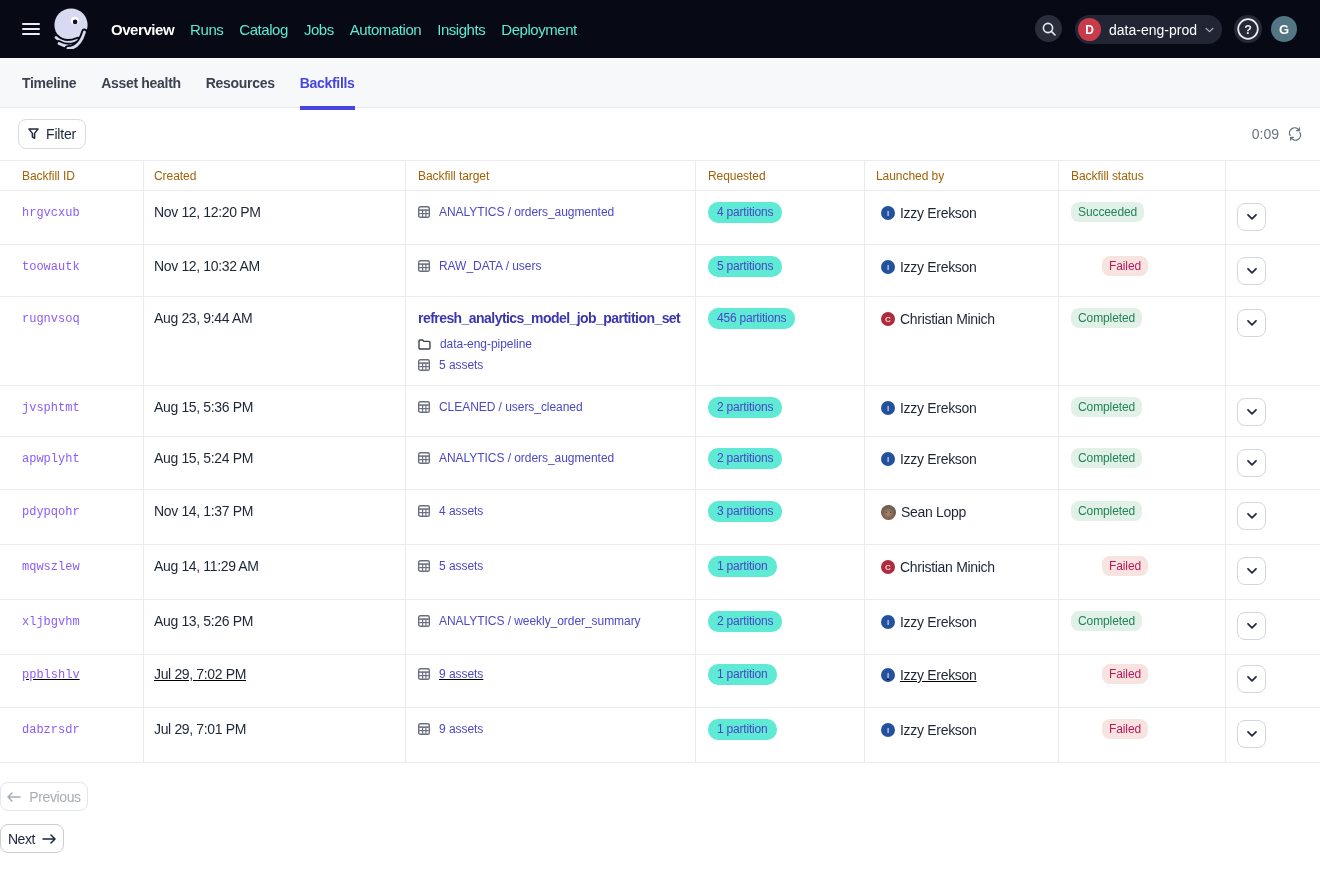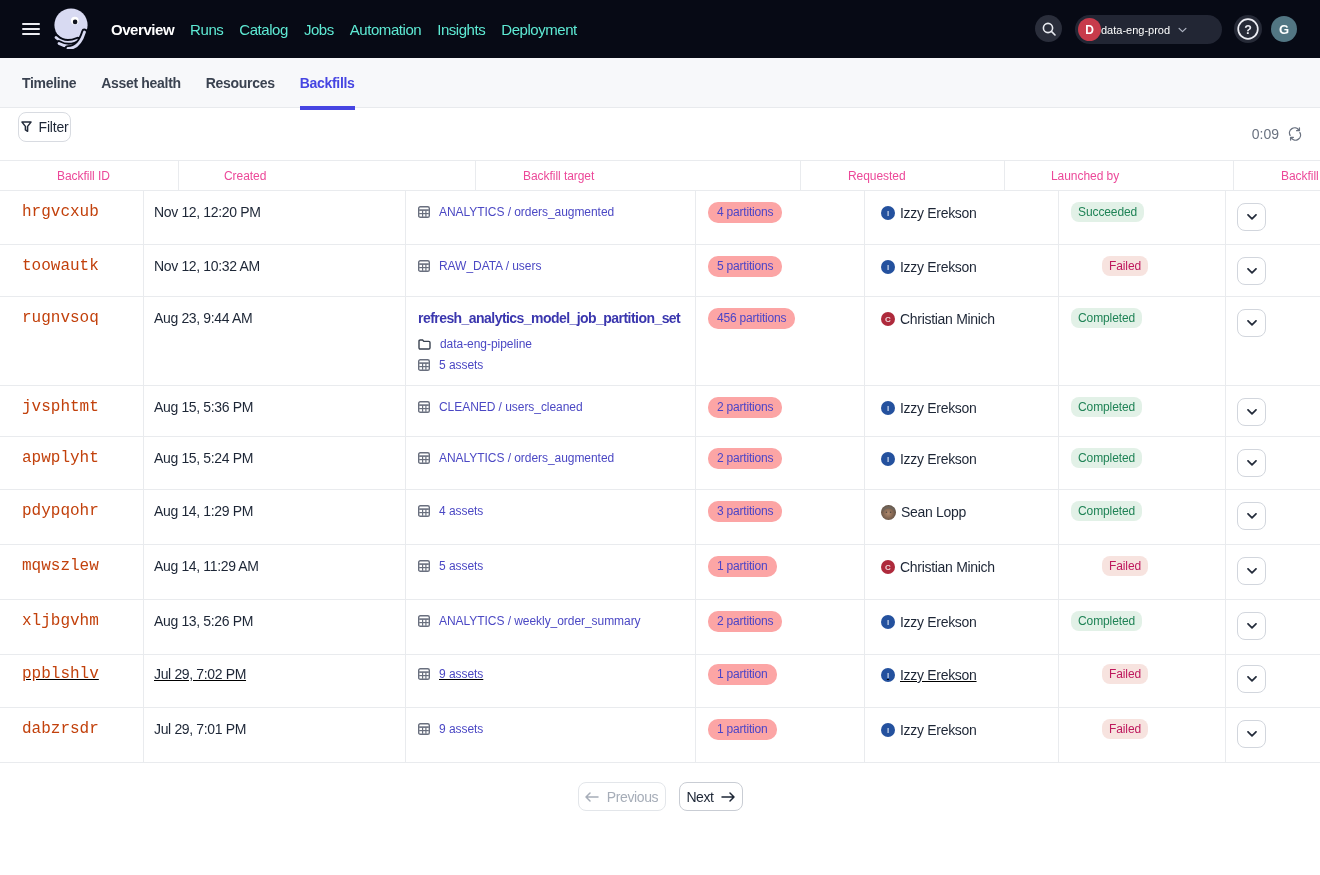--- a/index.html
+++ b/index.html
@@ -7,63 +7,63 @@
 .topnav { height:58px; background:#070A15; display:flex; align-items:center; position:relative; }
 .burger { position:absolute; left:22px; top:23px; width:18px; height:12.5px; display:flex; flex-direction:column; justify-content:space-between; }
 .burger div { height:2.4px; background:#ECEDF2; border-radius:1px; }
 .logo { position:absolute; left:44px; top:9px; }
 .navlinks { position:absolute; left:103px; top:0; height:58px; display:flex; align-items:center; }
 .navlinks a { color:#5eead4; font-size:15px; letter-spacing:-0.45px; text-decoration:none; padding:0 8px; }
 .navlinks a.active { color:#FFFFFF; font-weight:bold; }
 .iconbtn { position:absolute; left:1035px; top:15px; width:27px; height:27px; border-radius:50%; background:#2A2E3B; display:flex; align-items:center; justify-content:center; }
 .depl-pill { position:absolute; left:1075px; top:15px; width:147px; height:29px; background:#222634; border-radius:15px; display:flex; align-items:center; padding:0 0 0 3px; }
 .depl-pill .d-av { width:23px; height:23px; border-radius:50%; background:#C73B4B; color:#fff; font-size:12px; font-weight:bold; display:flex; align-items:center; justify-content:center; }
-.depl-pill .d-name { color:#fff; font-size:11px; letter-spacing:0; }
+.depl-pill .d-name { color:#fff; font-size:14px; margin-left:8px; letter-spacing:0; }
 .depl-pill svg { margin-left:8px; }
 .helpbtn { position:absolute; left:1234px; top:15px; width:28px; height:28px; border-radius:50%; background:#262A37; display:flex; align-items:center; justify-content:center; }
 .g-av { position:absolute; left:1271px; top:16px; width:26px; height:26px; border-radius:50%; background:#527683; color:#fff; font-size:13px; font-weight:bold; display:flex; align-items:center; justify-content:center; }
 .tabs { height:50px; background:#F7F8FA; border-bottom:1px solid #E8EAED; display:flex; align-items:center; padding-left:22px; position:relative; z-index:2;gap:10px; }
 .tab { font-size:14px; font-weight:bold; letter-spacing:-0.3px; color:#3A4250; margin-right:15px; position:relative; height:50px; display:flex; align-items:center; }
 .tab.active { color:#4645E2; }
 .tab.active::after { content:""; position:absolute; left:0; right:0; bottom:-2px; height:2px; background:#4645E2; border-bottom:2px dotted #4645E2; }
 .toolbar { height:52px; position:relative; background:#fff; }
-.filterbtn { position:absolute; left:18px; top:4px; width:53px; height:30px; border:1px solid #D8DBE1; border-radius:8px; background:#fff; display:flex; align-items:center; justify-content:center; gap:7px; font-size:14px; color:#1D2636; letter-spacing:-0.2px; }
+.filterbtn { position:absolute; left:18px; top:11px; width:68px; height:30px; border:1px solid #D8DBE1; border-radius:8px; background:#fff; display:flex; align-items:center; justify-content:center; gap:7px; font-size:14px; color:#1D2636; letter-spacing:-0.2px; }
 .refresh { position:absolute; right:18px; top:0; height:52px; display:flex; align-items:center; gap:9px; color:#6A7280; font-size:14px;justify-content:center; }
 
 .tbl { width:1320px; border-top:1px solid #E9EBEE; }
 .trow { display:flex; border-bottom:1px solid #E9EBEE; }
 .c { flex:none; border-right:1px solid #E9EBEE; padding:11px 8px 0 12px; }
 .c:last-child { border-right:none; }
 .c1 { width:144px; padding-left:22px; }
 .c2 { width:262px; padding-left:10px; }
 .c3 { width:290px; }
 .c4 { width:169px; }
 .c5 { width:194px; padding-left:16px; }
 .c6 { width:167px; }
 .c7 { width:95px; padding-left:11px; }
 .thead { height:30px; }
 .r9 .c { padding-top:9px;text-decoration:underline; }
 .thead .c5 { padding-left:11px; }
-.thead .c { padding-top:0; display:flex; align-items:center; font-size:12px; color:#ec4899; letter-spacing:-0.05px;margin-left:35px; }
-.mono { font-family:"Liberation Mono", monospace; font-size:16px; color:#c2410c; line-height:20px; }
+.thead .c { padding-top:0; display:flex; align-items:center; font-size:12px; color:#a16207; letter-spacing:-0.05px; }
+.mono { font-family:"Liberation Mono", monospace; font-size:12px; color:#8b5cf6; line-height:20px; }
 .date { font-size:14px; color:#1D2636; line-height:20px; letter-spacing:-0.35px; }
 .tgt { display:flex; align-items:center; gap:9px; line-height:20px; }
 .tgt a { font-size:12px; color:#4B48C4; text-decoration:none; letter-spacing:-0.05px; }
 .joblink { font-size:14px; font-weight:bold; color:#3A36AE; letter-spacing:-0.55px; line-height:20px; text-decoration:none; display:block; }
-.pill { display:inline-block; height:21px; line-height:21px; border-radius:10px; padding:0 9px; font-size:12px; background:#fca5a5; color:#4B45C8; margin-top:-1px; letter-spacing:-0.2px; }
+.pill { display:inline-block; height:21px; line-height:21px; border-radius:10px; padding:0 9px; font-size:12px; background:#5eead4; color:#4B45C8; margin-top:-1px; letter-spacing:-0.2px; }
 .st { display:inline-block; height:20px; line-height:20px; border-radius:8px; padding:0 7px; font-size:12px; letter-spacing:-0.1px; }
 .st.green { background:#E2F1E7; color:#1F8356; }
 .st.red { background:#F7E3DF; color:#be185d;margin-left:31px; }
 .who { display:flex; align-items:center; gap:5px; height:20px; margin-top:1px; }
 .who .av { width:14px; height:14px; border-radius:50%; color:#CBD7EA; font-size:8px; font-weight:bold; display:flex; align-items:center; justify-content:center; flex:none; }
 .who .av.blue { background:#24519E; }
 .who .av.crimson { background:#AE2A3C; color:#F0D7DB; }
 .who span { font-size:14px; color:#1D2636; letter-spacing:-0.3px; }
 .chevbtn { width:29px; height:28px; border:1px solid #D2D6DD; border-radius:8px; background:#fff; display:flex; align-items:center; justify-content:center; margin-top:1px; }
-.pager { display:flex; justify-content:center; gap:13px; margin-top:19px; }
+.pager { display:flex; justify-content:center; gap:13px; margin-top:19px;flex-direction:column; }
 .pbtn { height:29px; border-radius:8px; display:flex; align-items:center; font-size:14px; letter-spacing:-0.4px; }
 .prev { border:1px solid #E3E6EA; color:#A6ADB8; width:88px; justify-content:center; gap:8px; }
 .next { border:1px solid #C9CDD4; color:#1D2636; width:64px; justify-content:center; gap:7px; }
 </style>
 </head>
 <body>
 <div class="topnav">
   <div class="burger">
       <div></div>
       <div></div>
@@ -300,21 +300,21 @@
     <div class="c c7">
         <div class="chevbtn">
           <svg width="10" height="6" viewBox="0 0 10 6">
             <path d="M1 0.8 L5 4.8 L9 0.8" fill="none" stroke="#232B3A" stroke-width="1.7" stroke-linecap="round" stroke-linejoin="round"></path>
           </svg>
         </div>
       </div>
   </div>
   <div class="trow" style="height:55px">
     <div class="c c1"><span class="mono">pdypqohr</span></div>
-    <div class="c c2"><span class="date">Aug 14, 1:29 PM</span></div>
+    <div class="c c2"><span class="date">Nov 14, 1:37 PM</span></div>
     <div class="c c3">
         <div class="tgt">
           <svg width="12" height="12" viewBox="0 0 12 12" style="flex:none">
             <rect x="0.7" y="0.7" width="10.6" height="10.6" rx="1.6" fill="none" stroke="#696F7E" stroke-width="1.4"></rect>
             <line x1="1.2" y1="4.1" x2="10.8" y2="4.1" stroke="#696F7E" stroke-width="1.6"></line>
             <line x1="1.2" y1="7.6" x2="10.8" y2="7.6" stroke="#696F7E" stroke-width="1.2"></line>
             <line x1="4.6" y1="4.2" x2="4.6" y2="10.8" stroke="#696F7E" stroke-width="1.2"></line>
             <line x1="7.9" y1="4.2" x2="7.9" y2="10.8" stroke="#696F7E" stroke-width="1.2"></line>
           </svg>
           <a>4 assets</a>

